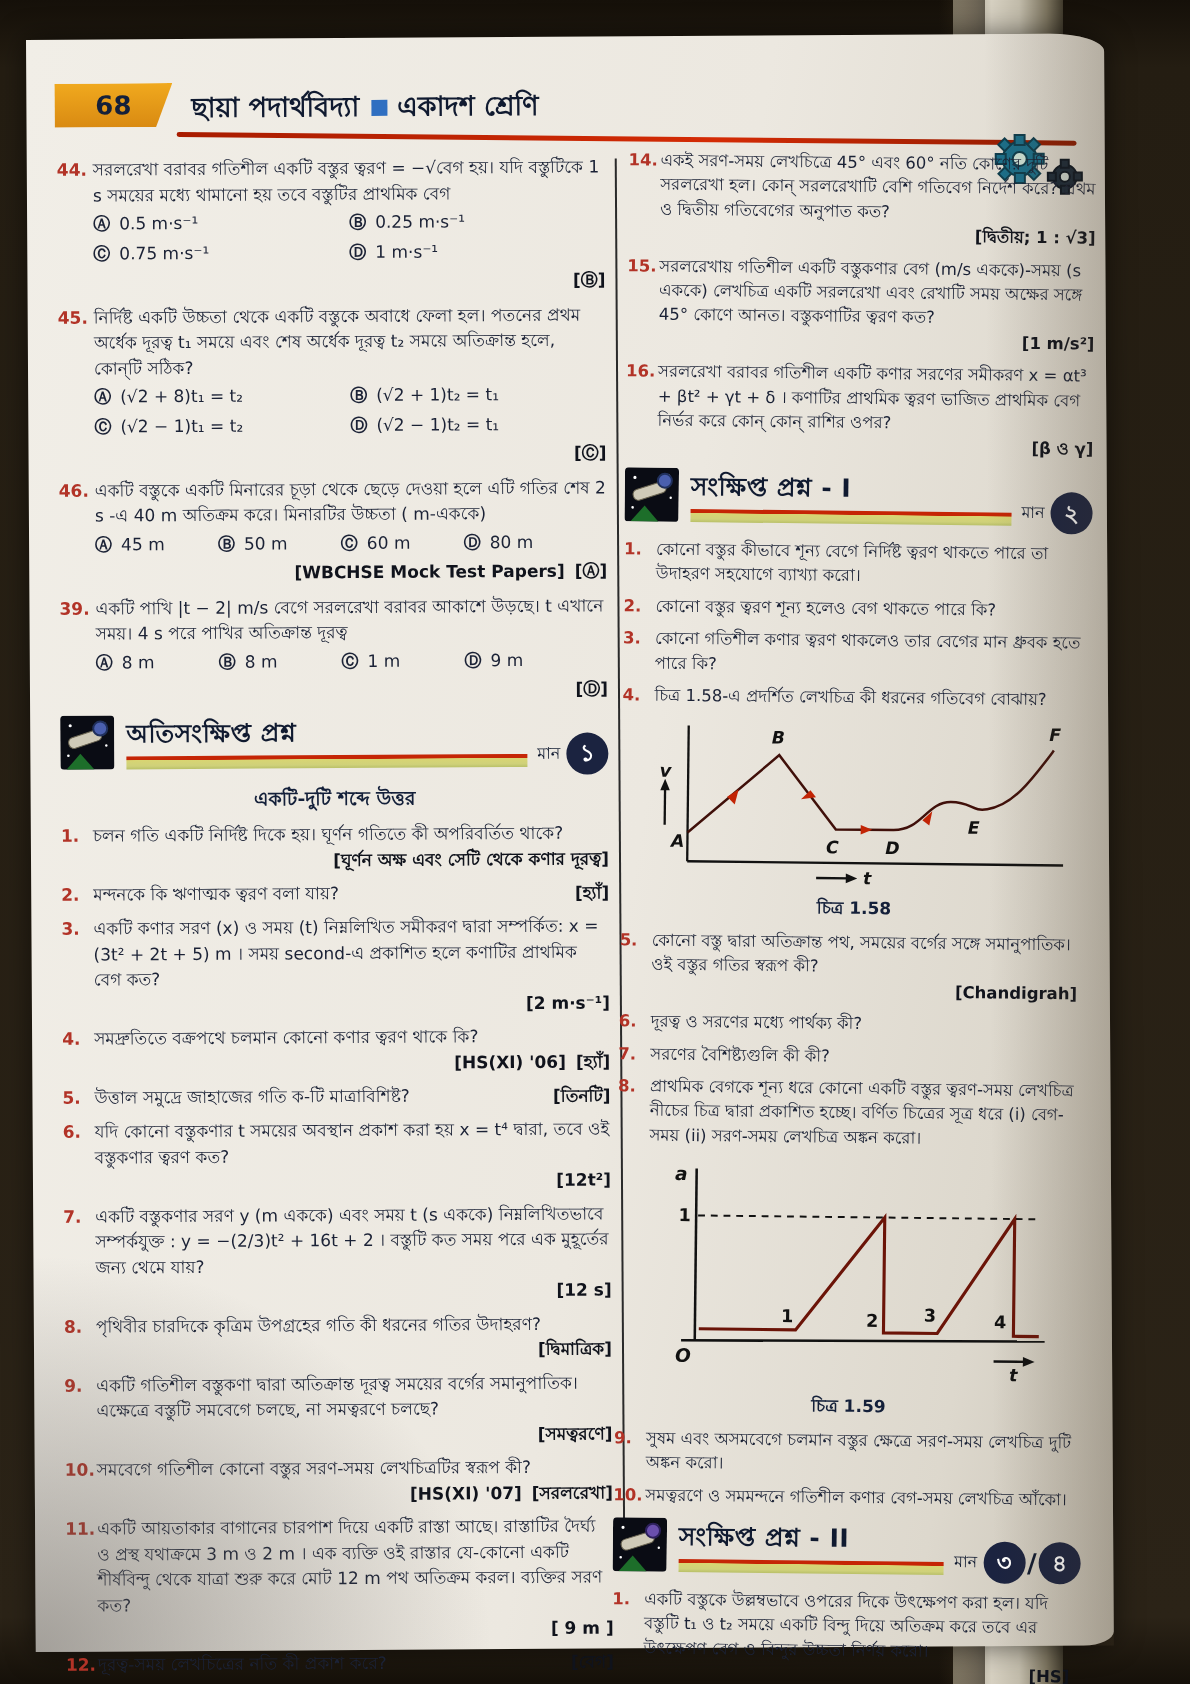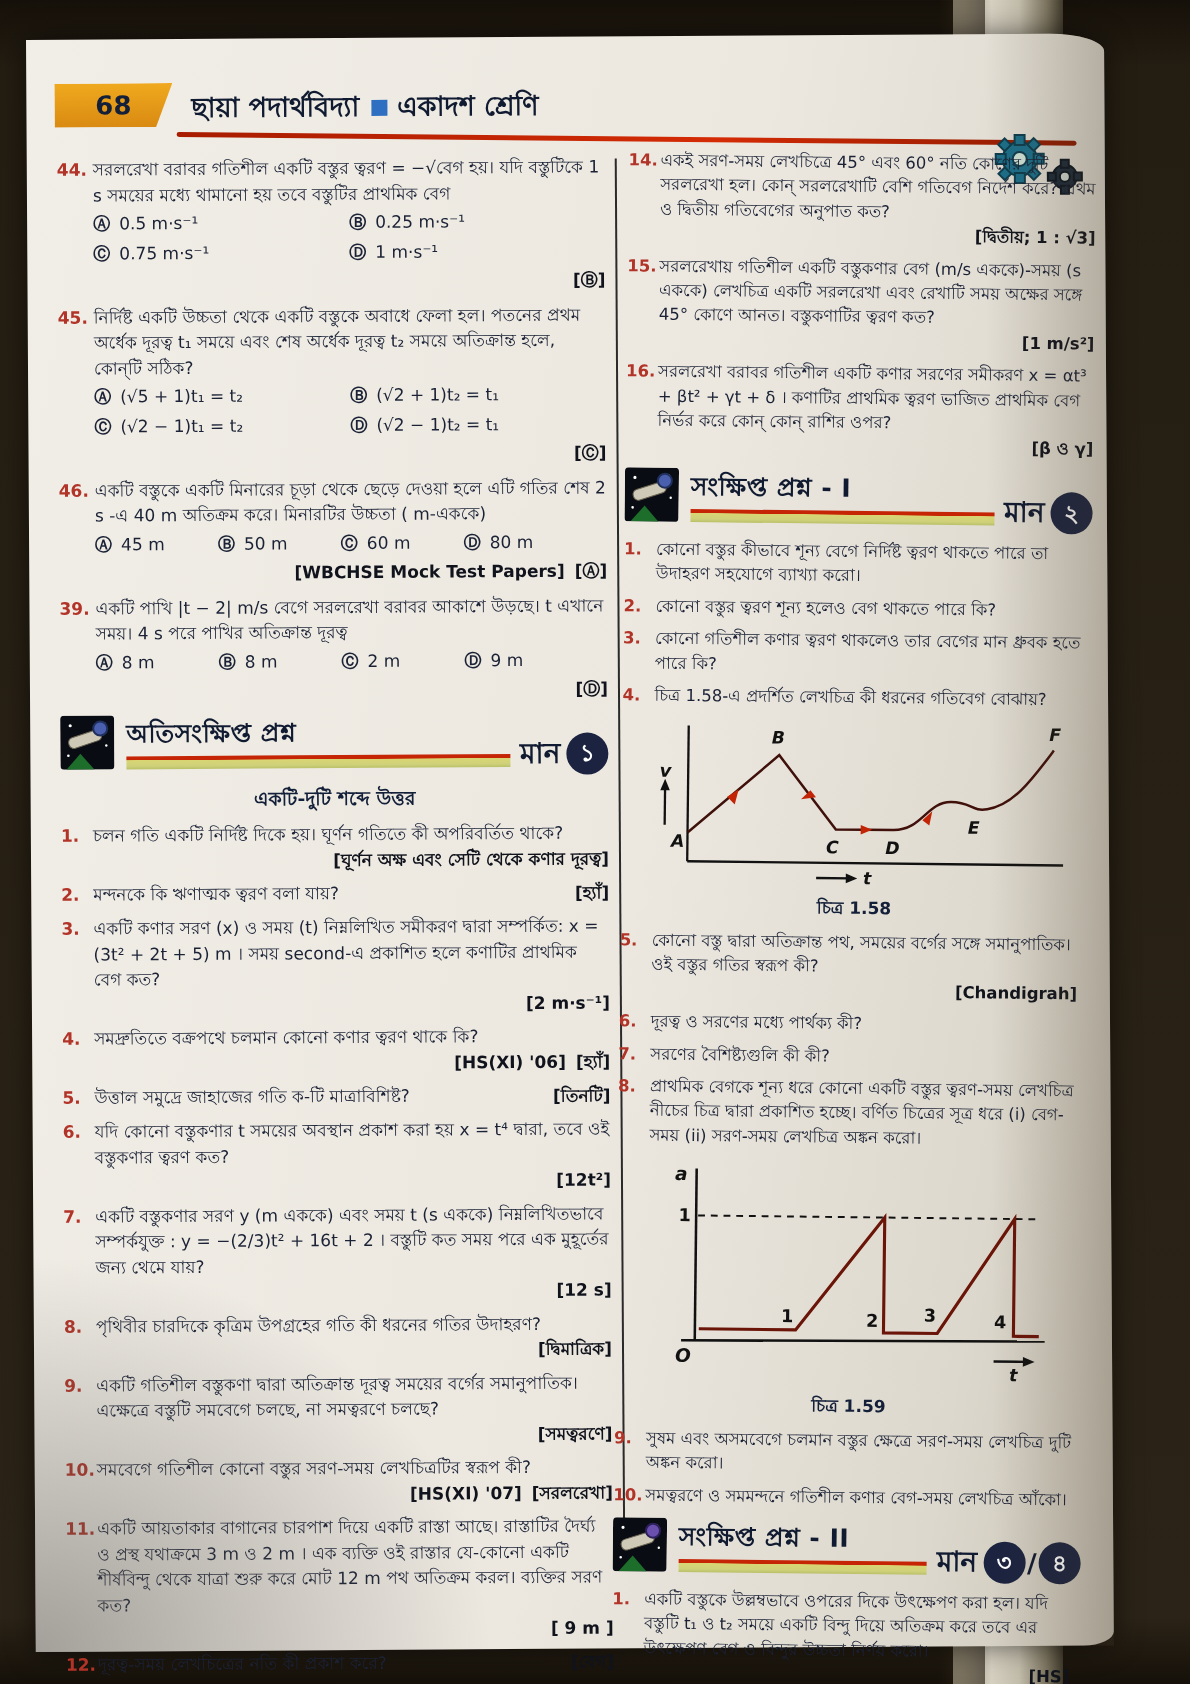--- a/index.html
+++ b/index.html
@@ -68,21 +68,21 @@
   .q-body { flex:1; }
 
   
   .section-head { display:flex; align-items:flex-start; margin:10px 0 8px 0; }
   .tele-box { width:54px; height:54px; flex:none; margin-right:12px; }
   .sec-main { flex:1; }
   .sec-title { font-size:25px; font-weight:bold; color:#101a30; letter-spacing:.5px; }
   .sec-bar { height:13px; margin-top:4px;
     background:linear-gradient(180deg,#c52505 0%,#c52505 28%,#d8d573 32%,#cfd17a 75%,#b9c068 100%); }
   .marks { display:flex; align-items:center; margin-left:10px; margin-top:20px; flex:none; }
-  .marks-label { font-size:28px; font-weight:bold; color:#101a30; margin-right:6px; }
+  .marks-label { font-size:16px; font-weight:normal; color:#101a30; margin-right:6px; }
   .marks-badge { width:42px; height:42px; border-radius:50%; background:#1b2340; color:#fff;
     display:flex; align-items:center; justify-content:center; font-size:23px; font-weight:bold; flex:none; }
   .marks-sep { font-size:26px; font-weight:bold; margin:0 2px; color:#101a30; }
   .sec-subtitle { text-align:center; font-weight:bold; font-size:19px; color:#14203a; margin:2px 0 10px; }
 
   
   .figure { text-align:center; margin:4px 0 10px; }
   .fig-caption { font-weight:bold; font-size:17px; color:#14203a; margin-top:2px; }
   svg text { font-family:"DejaVu Sans","Liberation Sans",sans-serif; }
 </style>
@@ -166,21 +166,21 @@
             </div>
           </div>
           <div class="q-block">
             <div class="q-head">
               <span class="q-no">45.</span>
               <span class="q-text">নির্দিষ্ট একটি উচ্চতা থেকে একটি বস্তুকে অবাধে ফেলা হল। পতনের প্রথম অর্ধেক দূরত্ব t₁ সময়ে এবং শেষ অর্ধেক দূরত্ব t₂ সময়ে অতিক্রান্ত হলে, কোন্‌টি সঠিক?</span>
             </div>
             <div class="q-opts cols-2">
               <div class="opt">
                 <span class="opt-letter">Ⓐ</span>
-                <span class="opt-text">(√5 + 1)t₁ = t₂</span>
+                <span class="opt-text">(√2 + 8)t₁ = t₂</span>
               </div>
               <div class="opt">
                 <span class="opt-letter">Ⓑ</span>
                 <span class="opt-text">(√2 + 1)t₂ = t₁</span>
               </div>
               <div class="opt">
                 <span class="opt-letter">Ⓒ</span>
                 <span class="opt-text">(√2 − 1)t₁ = t₂</span>
               </div>
               <div class="opt">
@@ -224,21 +224,21 @@
               <div class="opt">
                 <span class="opt-letter">Ⓐ</span>
                 <span class="opt-text">8 m</span>
               </div>
               <div class="opt">
                 <span class="opt-letter">Ⓑ</span>
                 <span class="opt-text">8 m</span>
               </div>
               <div class="opt">
                 <span class="opt-letter">Ⓒ</span>
-                <span class="opt-text">2 m</span>
+                <span class="opt-text">1 m</span>
               </div>
               <div class="opt">
                 <span class="opt-letter">Ⓓ</span>
                 <span class="opt-text">9 m</span>
               </div>
               <span class="q-ans inline">[Ⓓ]</span>
             </div>
           </div>
         </div>
 

